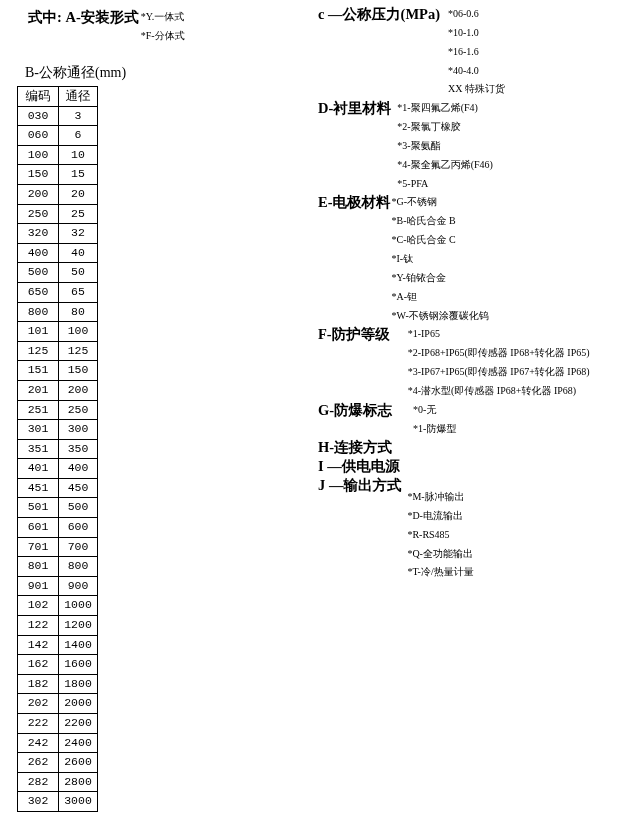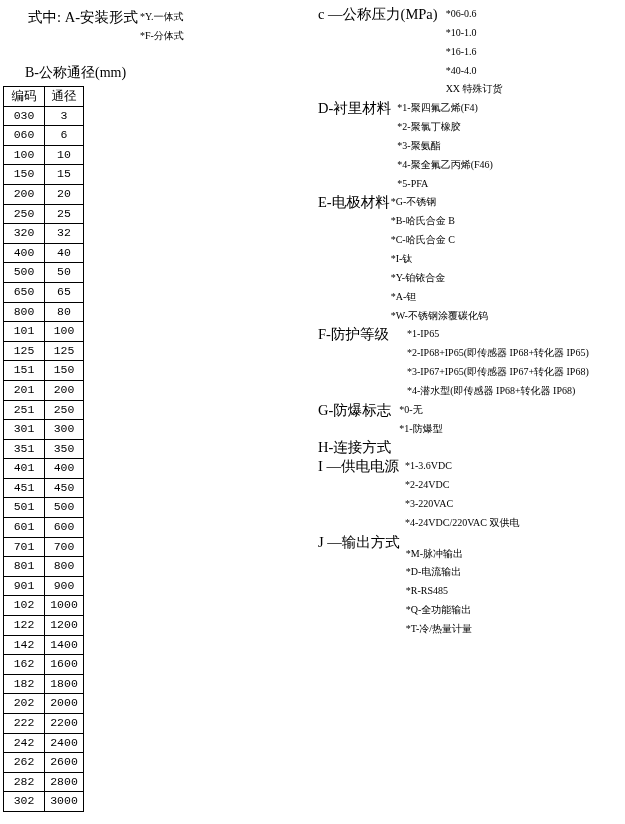--- a/index.html
+++ b/index.html
@@ -13,43 +13,43 @@
 
   
   .intro{position:absolute;left:28px;top:8px;display:flex;align-items:flex-start;}
   .intro .label{font-size:15px;line-height:23px;white-space:nowrap;}
   .intro .opts{margin-left:2px;}
   .intro .opt{font-size:13px;line-height:23px;white-space:nowrap;}
 
   .table-title{position:absolute;left:25px;top:64px;font-size:14px;white-space:nowrap;}
 
   table.diam{
-    position:absolute;left:3px;top:86px;
+    position:absolute;left:17px;top:86px;
     border-collapse:collapse;table-layout:fixed;
   }
   table.diam th,table.diam td{
     border:1px solid #000000;
     padding:0;margin:0;
     text-align:center;vertical-align:middle;
     height:18.6px;line-height:18.6px;
   }
   table.diam th{width:40px;font-size:12.5px;font-weight:normal;}
   table.diam th:last-child{width:38px;}
   table.diam td{font-size:11.5px;font-family:"Liberation Mono","DejaVu Sans Mono",monospace;}
 
   
   .right-col{position:absolute;left:318px;top:5px;}
   .section{display:flex;align-items:flex-start;}
-  .section .label{font-size:14.5px;line-height:18.85px;white-space:nowrap;}
+  .section .label{font-size:14.5px;line-height:18.85px;white-space:nowrap;font-weight:bold;}
   .section .opt{font-size:10px;line-height:18.85px;white-space:nowrap;}
   .sec-c .opts{margin-left:8px;}
   .sec-d .opts{margin-left:6px;}
   .sec-e .opts{margin-left:1px;}
   .sec-f .opts{margin-left:18px;}
-  .sec-g .opts{margin-left:8px;}
+  .sec-g .opts{margin-left:21px;}
   .sec-h .opts{margin-left:13px;}
   .sec-i .opts{margin-left:6px;}
   .sec-j .opts{margin-left:6px;margin-top:12px;}
 </style>
 </head>
 <body>
 
 <div class="page">
 
   <div class="intro section">
@@ -271,26 +271,20 @@
           <div class="opt"><span>*1-防爆型</span></div>
         </div>
     </div>
 
     <div class="section sec-h">
       <span class="label">H-连接方式</span>
     </div>
 
     <div class="section sec-i">
       <span class="label">I —供电电源</span>
-      <div class="opts">
-          <div class="opt"><span>*1-3.6VDC</span></div>
-          <div class="opt"><span>*2-24VDC</span></div>
-          <div class="opt"><span>*3-220VAC</span></div>
-          <div class="opt"><span>*4-24VDC/220VAC 双供电</span></div>
-        </div>
     </div>
 
     <div class="section sec-j">
       <span class="label">J —输出方式</span>
       <div class="opts">
           <div class="opt"><span>*M-脉冲输出</span></div>
           <div class="opt"><span>*D-电流输出</span></div>
           <div class="opt"><span>*R-RS485</span></div>
           <div class="opt"><span>*Q-全功能输出</span></div>
           <div class="opt"><span>*T-冷/热量计量</span></div>

